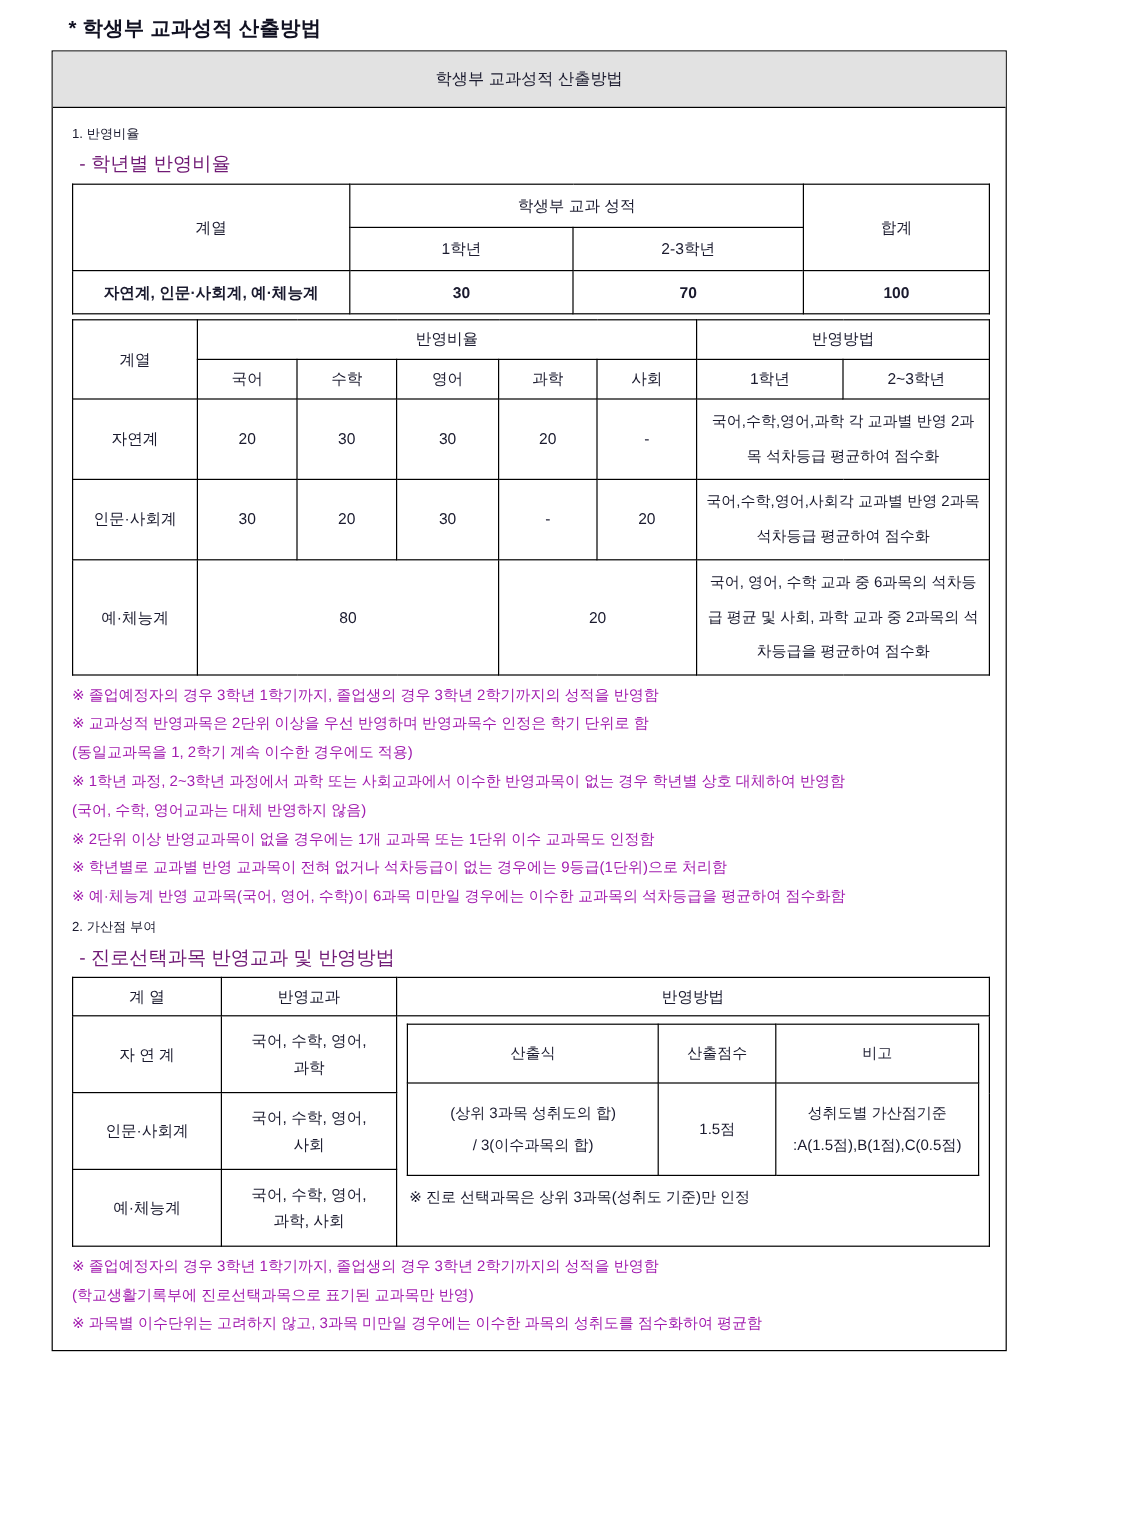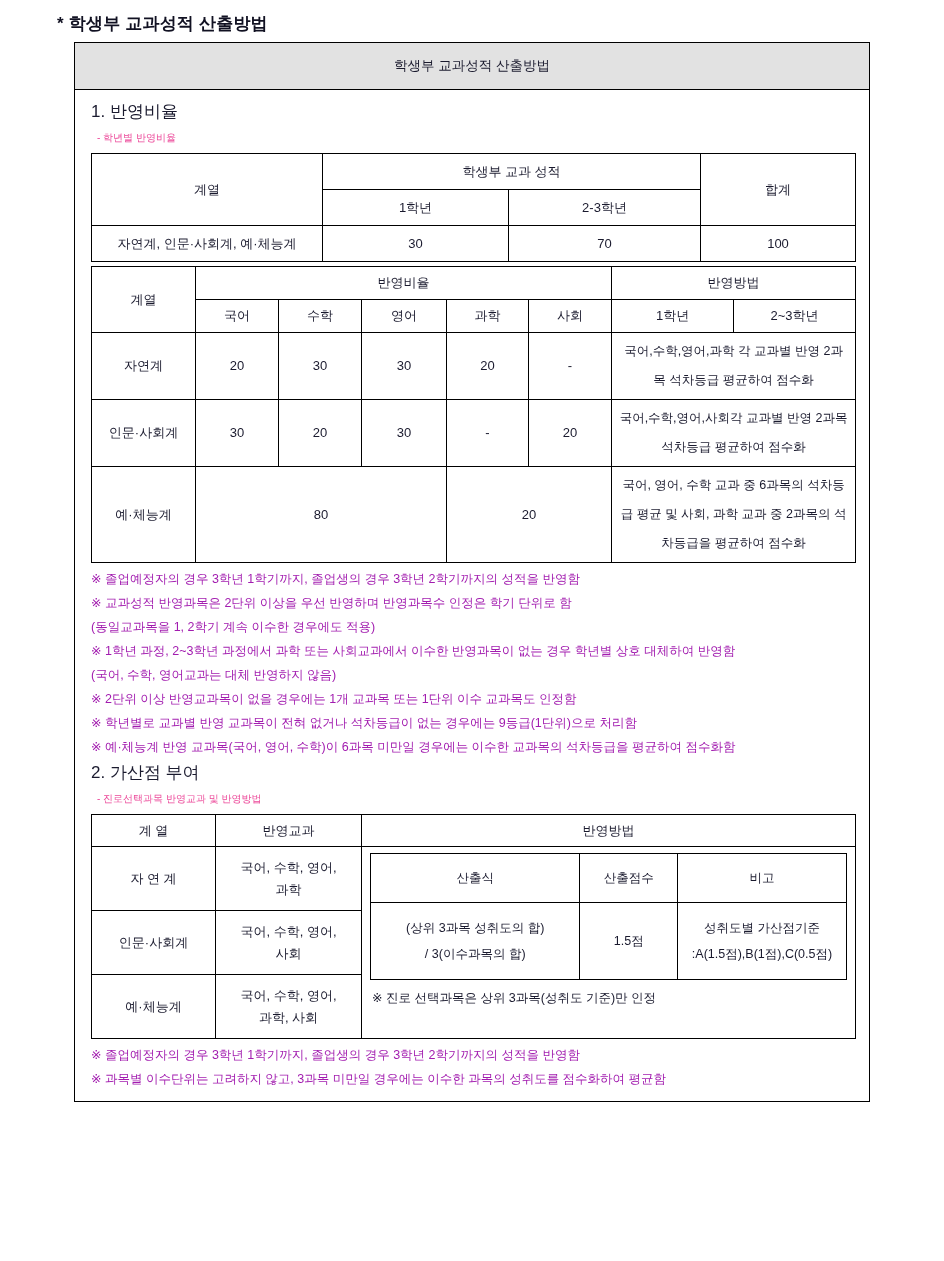--- a/index.html
+++ b/index.html
@@ -30,21 +30,21 @@
     font-size: 17px;
     font-weight: bold;
     letter-spacing: 0.2px;
     color: #111122;
     white-space: nowrap;
   }
 
   
   .frame {
     position: absolute;
-    left: 74px;
+    left: 43px;
     top: 42px;
     width: 796px;
     border: 1px solid #000;
     box-sizing: border-box;
     background: #fff;
   }
 
   .frame-header {
     background: #e2e2e2;
     border-bottom: 1px solid #000;
@@ -53,30 +53,30 @@
     padding: 14px 0 14px 0;
     color: #1a1a2e;
   }
 
   .frame-body {
     padding: 8px 16px 10px 16px;
   }
 
   
   .sec-title {
-    font-size: 17px;
+    font-size: 11px;
     line-height: 24px;
     margin: 2px 0 2px 0;
     color: #1a1a2e;
   }
   .sub-title {
-    font-size: 10px;
+    font-size: 16px;
     line-height: 24px;
     margin: 0 0 3px 6px;
-    color: #ec4899;
+    color: #701a75;
   }
   .note {
     font-size: 12.5px;
     line-height: 24px;
     color: #a21caf;
     white-space: nowrap;
   }
   .notes-block { margin-top: 4px; }
   .notes-block-tight { margin-top: 2px; }
 
@@ -94,21 +94,21 @@
     font-size: 13px;
     text-align: center;
     vertical-align: middle;
     color: #1a1a2e;
     padding: 0 2px;
     line-height: 22px;
   }
 
   
   #tbl-grade-ratio td, #tbl-grade-ratio th { height: 35px; }
-  #tbl-grade-ratio .tall { height: 35px; }
+  #tbl-grade-ratio .tall { height: 35px; font-weight: bold; }
 
   
   #tbl-subject-ratio th { height: 32px; }
   #tbl-subject-ratio td { height: 32px; }
   #tbl-subject-ratio td.method {
     line-height: 29px;
     padding: 4px 6px;
     font-size: 12.5px;
   }
   #tbl-subject-ratio td.series { font-size: 13px; }
@@ -326,18 +326,19 @@
             <td class="cell-ml" style="height:63px">
               <span>국어, 수학, 영어,</span><br>
               <span>과학, 사회</span>
             </td>
           </tr>
         </tbody>
       </table>
 
       <div class="notes-block-tight">
         <div class="note">※ 졸업예정자의 경우 3학년 1학기까지, 졸업생의 경우 3학년 2학기까지의 성적을 반영함</div>
+        <div class="note">(학교생활기록부에 진로선택과목으로 표기된 교과목만 반영)</div>
         <div class="note">※ 과목별 이수단위는 고려하지 않고, 3과목 미만일 경우에는 이수한 과목의 성취도를 점수화하여 평균함</div>
       </div>
 
     </div>
   </div>
 </div>
 
 </body></html>

